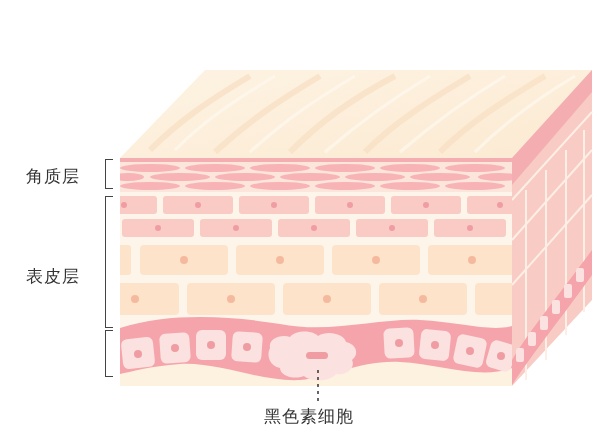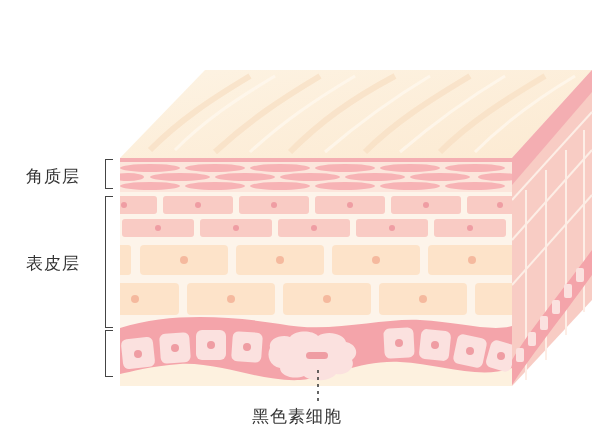--- a/index.html
+++ b/index.html
@@ -178,20 +178,20 @@
       </g>
     </g>
   </g>
 
   <line x1="318" y1="370" x2="318" y2="402" stroke="#333333" stroke-width="1.5" stroke-dasharray="3,4"></line>
 </svg>
 
 <span class="label" style="left:26px; top:165px;">角质层</span>
 <div class="bracket" style="left:105px; top:159px; height:28px;"></div>
 
-<span class="label" style="left:26px; top:252px;">表皮层</span>
+<span class="label" style="left:26px; top:265px;">表皮层</span>
 <div class="bracket" style="left:105px; top:196px; height:130px;"></div>
 
 <div class="bracket" style="left:105px; top:330px; height:45px;"></div>
 
-<span class="label" style="left:252px; top:405px;text-align:center;">黑色素细胞</span>
+<span class="label" style="left:264px; top:405px;text-align:center;">黑色素细胞</span>
 
 </div>
 
 </body></html>

